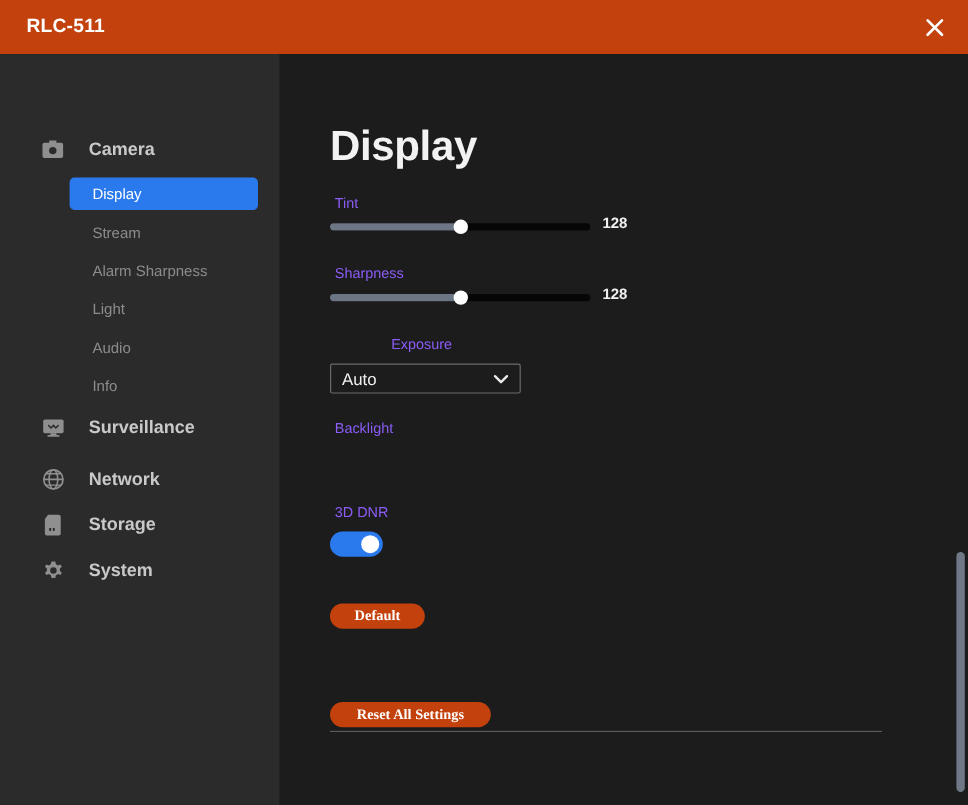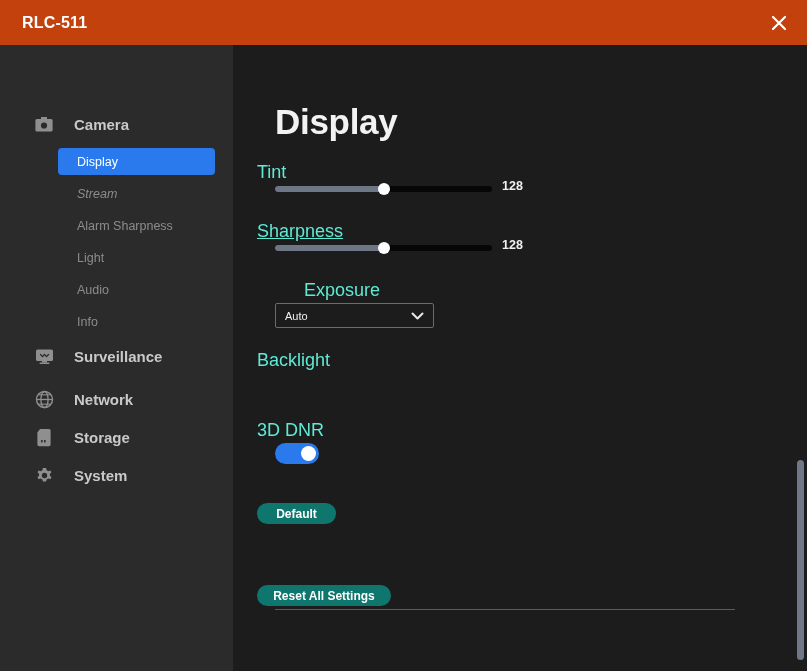--- a/index.html
+++ b/index.html
@@ -100,23 +100,23 @@
   .page-title {
     position: absolute;
     left: 42px; top: 57px;
     color: #f2f2f2;
     font-size: 35px;
     font-weight: bold;
     letter-spacing: -0.3px;
   }
   .field-label {
     position: absolute;
-    left: 24px;
-    color: #5eead4;
-    font-size: 18px;
+    left: 46px;
+    color: #8b5cf6;
+    font-size: 12px;
   }
 
   
   .slider-row { position: absolute; left: 42px; width: 290px; height: 16px; }
   .slider-track {
     position: absolute;
     left: 0; top: 5px;
     width: 217px; height: 6px;
     background: #060606;
     border-radius: 3px;
@@ -154,21 +154,21 @@
     background: #1c1c1c;
     border: 1px solid #6b6b6b;
     border-radius: 2px;
     display: flex;
     align-items: center;
     cursor: pointer;
   }
   .select-value {
     margin-left: 9px;
     color: #f0f0f0;
-    font-size: 11px;
+    font-size: 14px;
   }
   .select-caret {
     position: absolute;
     right: 9px; top: 50%;
     transform: translateY(-50%);
     display: flex;
   }
 
   
   .toggle {
@@ -183,33 +183,33 @@
     position: absolute;
     right: 3px; top: 3px;
     width: 15px; height: 15px;
     background: #ffffff;
     border-radius: 50%;
   }
 
   
   .pill-btn {
     position: absolute;
-    left: 24px;
+    left: 42px;
     height: 21px;
-    background: #0f766e;
+    background: #c2410c;
     border-radius: 11px;
     display: flex;
     align-items: center;
     justify-content: center;
     color: #ffffff;
     font-size: 12px;
     font-weight: bold;
     cursor: pointer;
     border: none;
-    font-family: Liberation Sans, sans-serif;
+    font-family: Liberation Serif, serif;
   }
 
   .divider {
     position: absolute;
     left: 42px; top: 564px;
     width: 460px; height: 1px;
     background: #5a5a5a;
   }
 
   
@@ -254,21 +254,21 @@
             <circle cx="10" cy="9.5" r="3.1" fill="#2b2b2b"></circle>
           </svg>
         </span>
         <span class="nav-label">Camera</span>
       </div>
     </div>
 
     <div class="sub-item active" style="top:103px;">
       <span class="sub-label">Display</span>
     </div>
-    <div class="sub-item" style="top:135px;font-style:italic;">
+    <div class="sub-item" style="top:135px;">
       <span class="sub-label">Stream</span>
     </div>
     <div class="sub-item" style="top:167px;">
       <span class="sub-label">Alarm Sharpness</span>
     </div>
     <div class="sub-item" style="top:199px;text-align:center;">
       <span class="sub-label">Light</span>
     </div>
     <div class="sub-item" style="top:231px;">
       <span class="sub-label">Audio</span>
@@ -338,21 +338,21 @@
 
     <div class="field-label" style="top:117px;">Tint</div>
     <div class="slider-row" style="top:136px;">
       <div class="slider-track">
         <div class="slider-fill" style="width:50%;"></div>
         <div class="slider-thumb" style="left:50%;"></div>
       </div>
       <div class="slider-value">128</div>
     </div>
 
-    <div class="field-label" style="top:176px;text-decoration:underline;">Sharpness</div>
+    <div class="field-label" style="top:176px;">Sharpness</div>
     <div class="slider-row" style="top:195px;">
       <div class="slider-track">
         <div class="slider-fill" style="width:50%;"></div>
         <div class="slider-thumb" style="left:50%;"></div>
       </div>
       <div class="slider-value">128</div>
     </div>
 
     <div class="field-label" style="top:235px;margin-left:47px;">Exposure</div>
     <div class="select-box" style="top:258px;">

